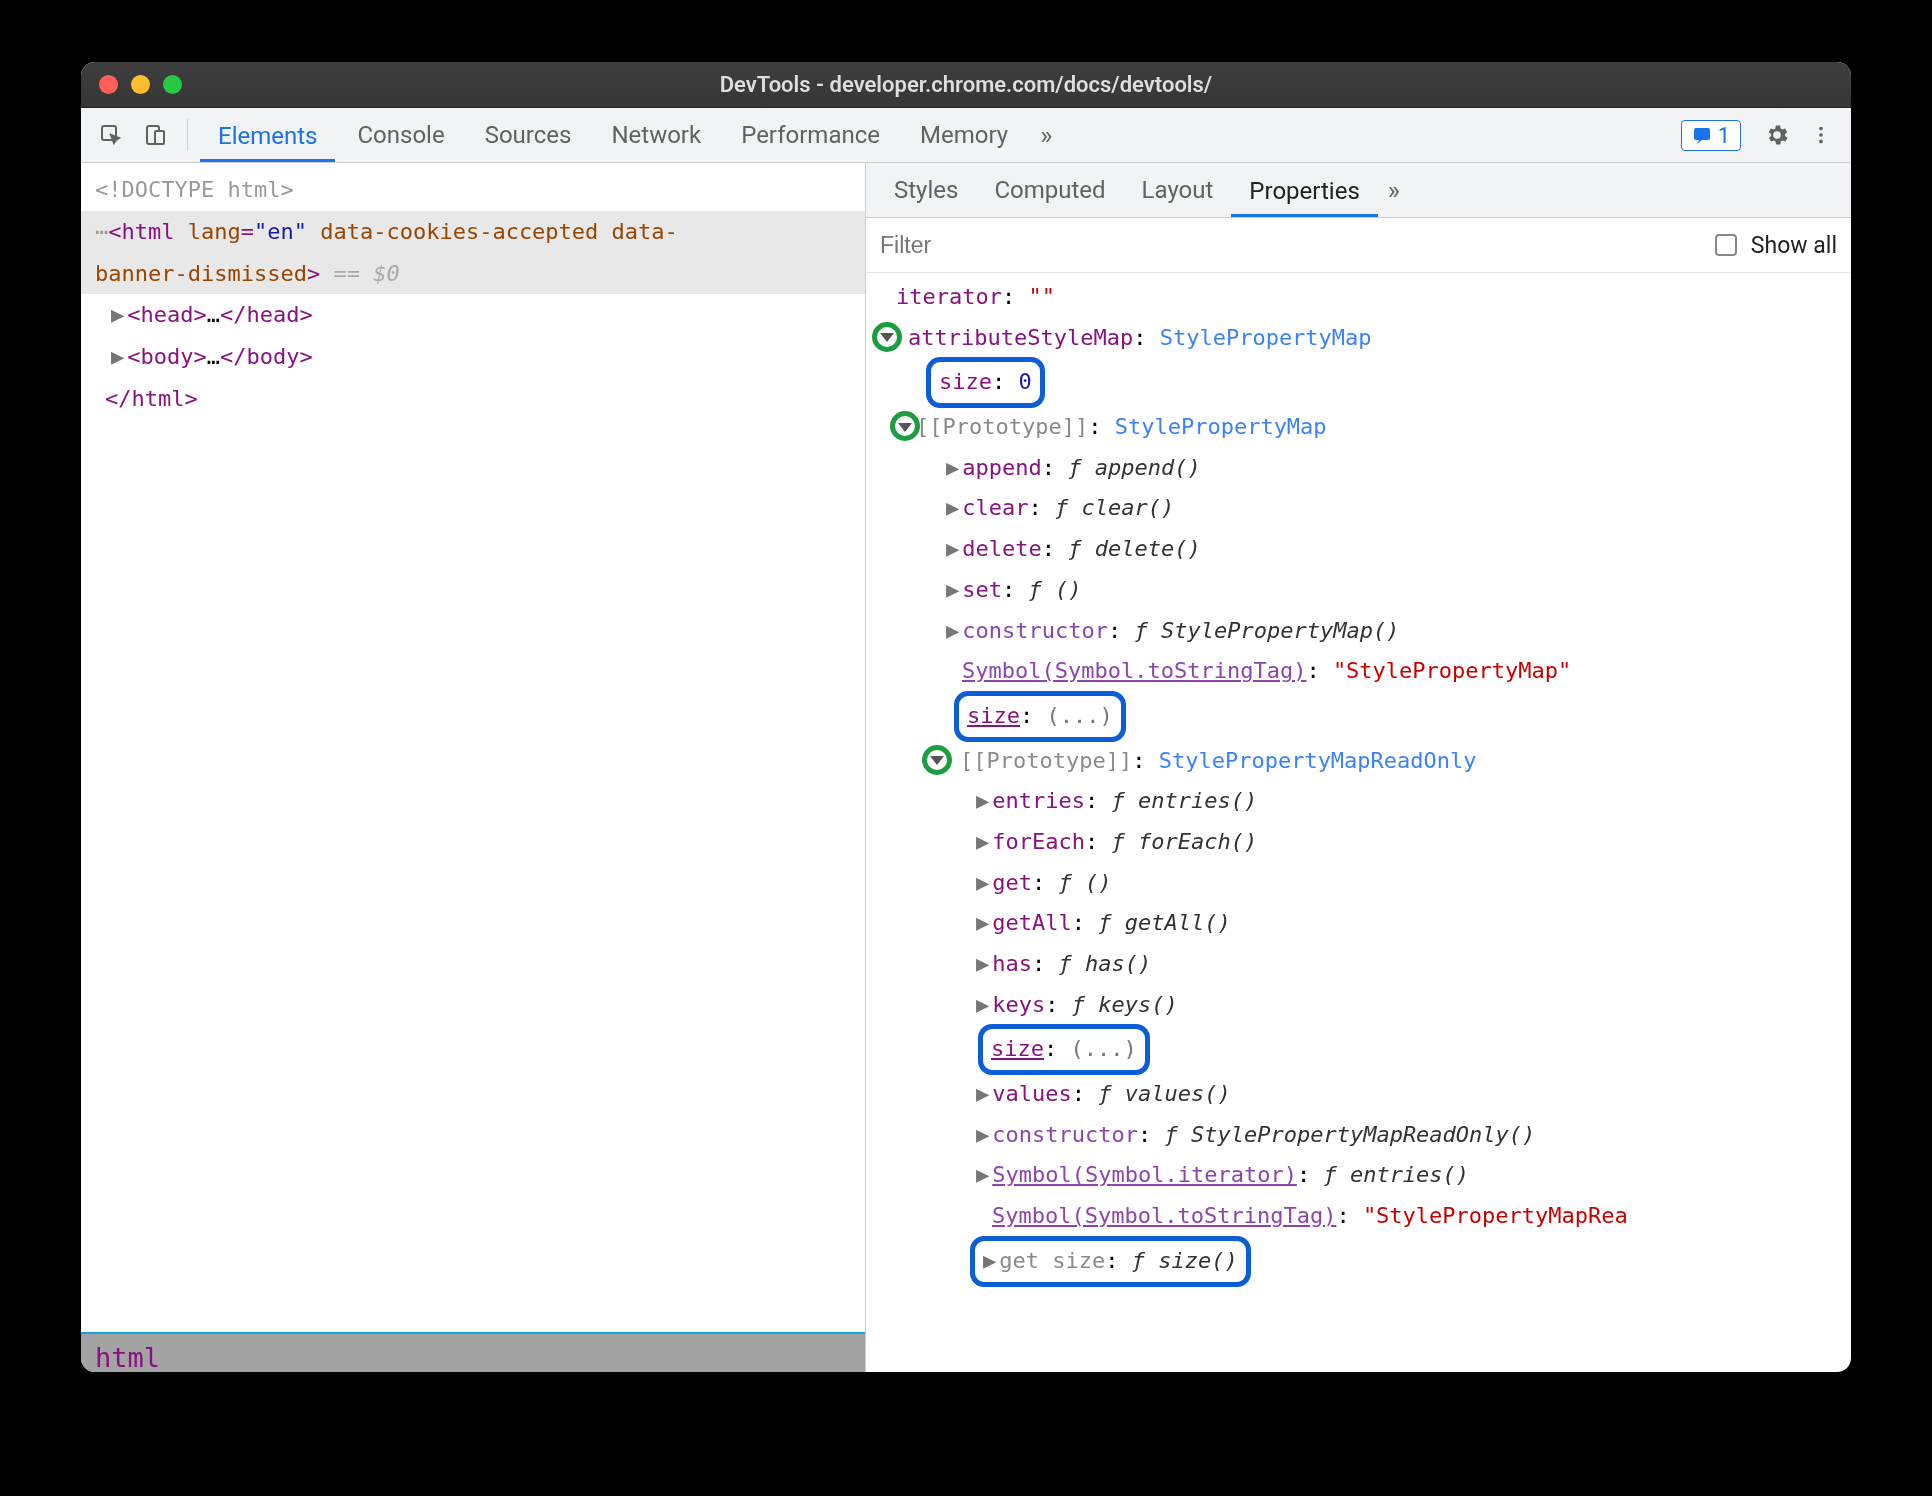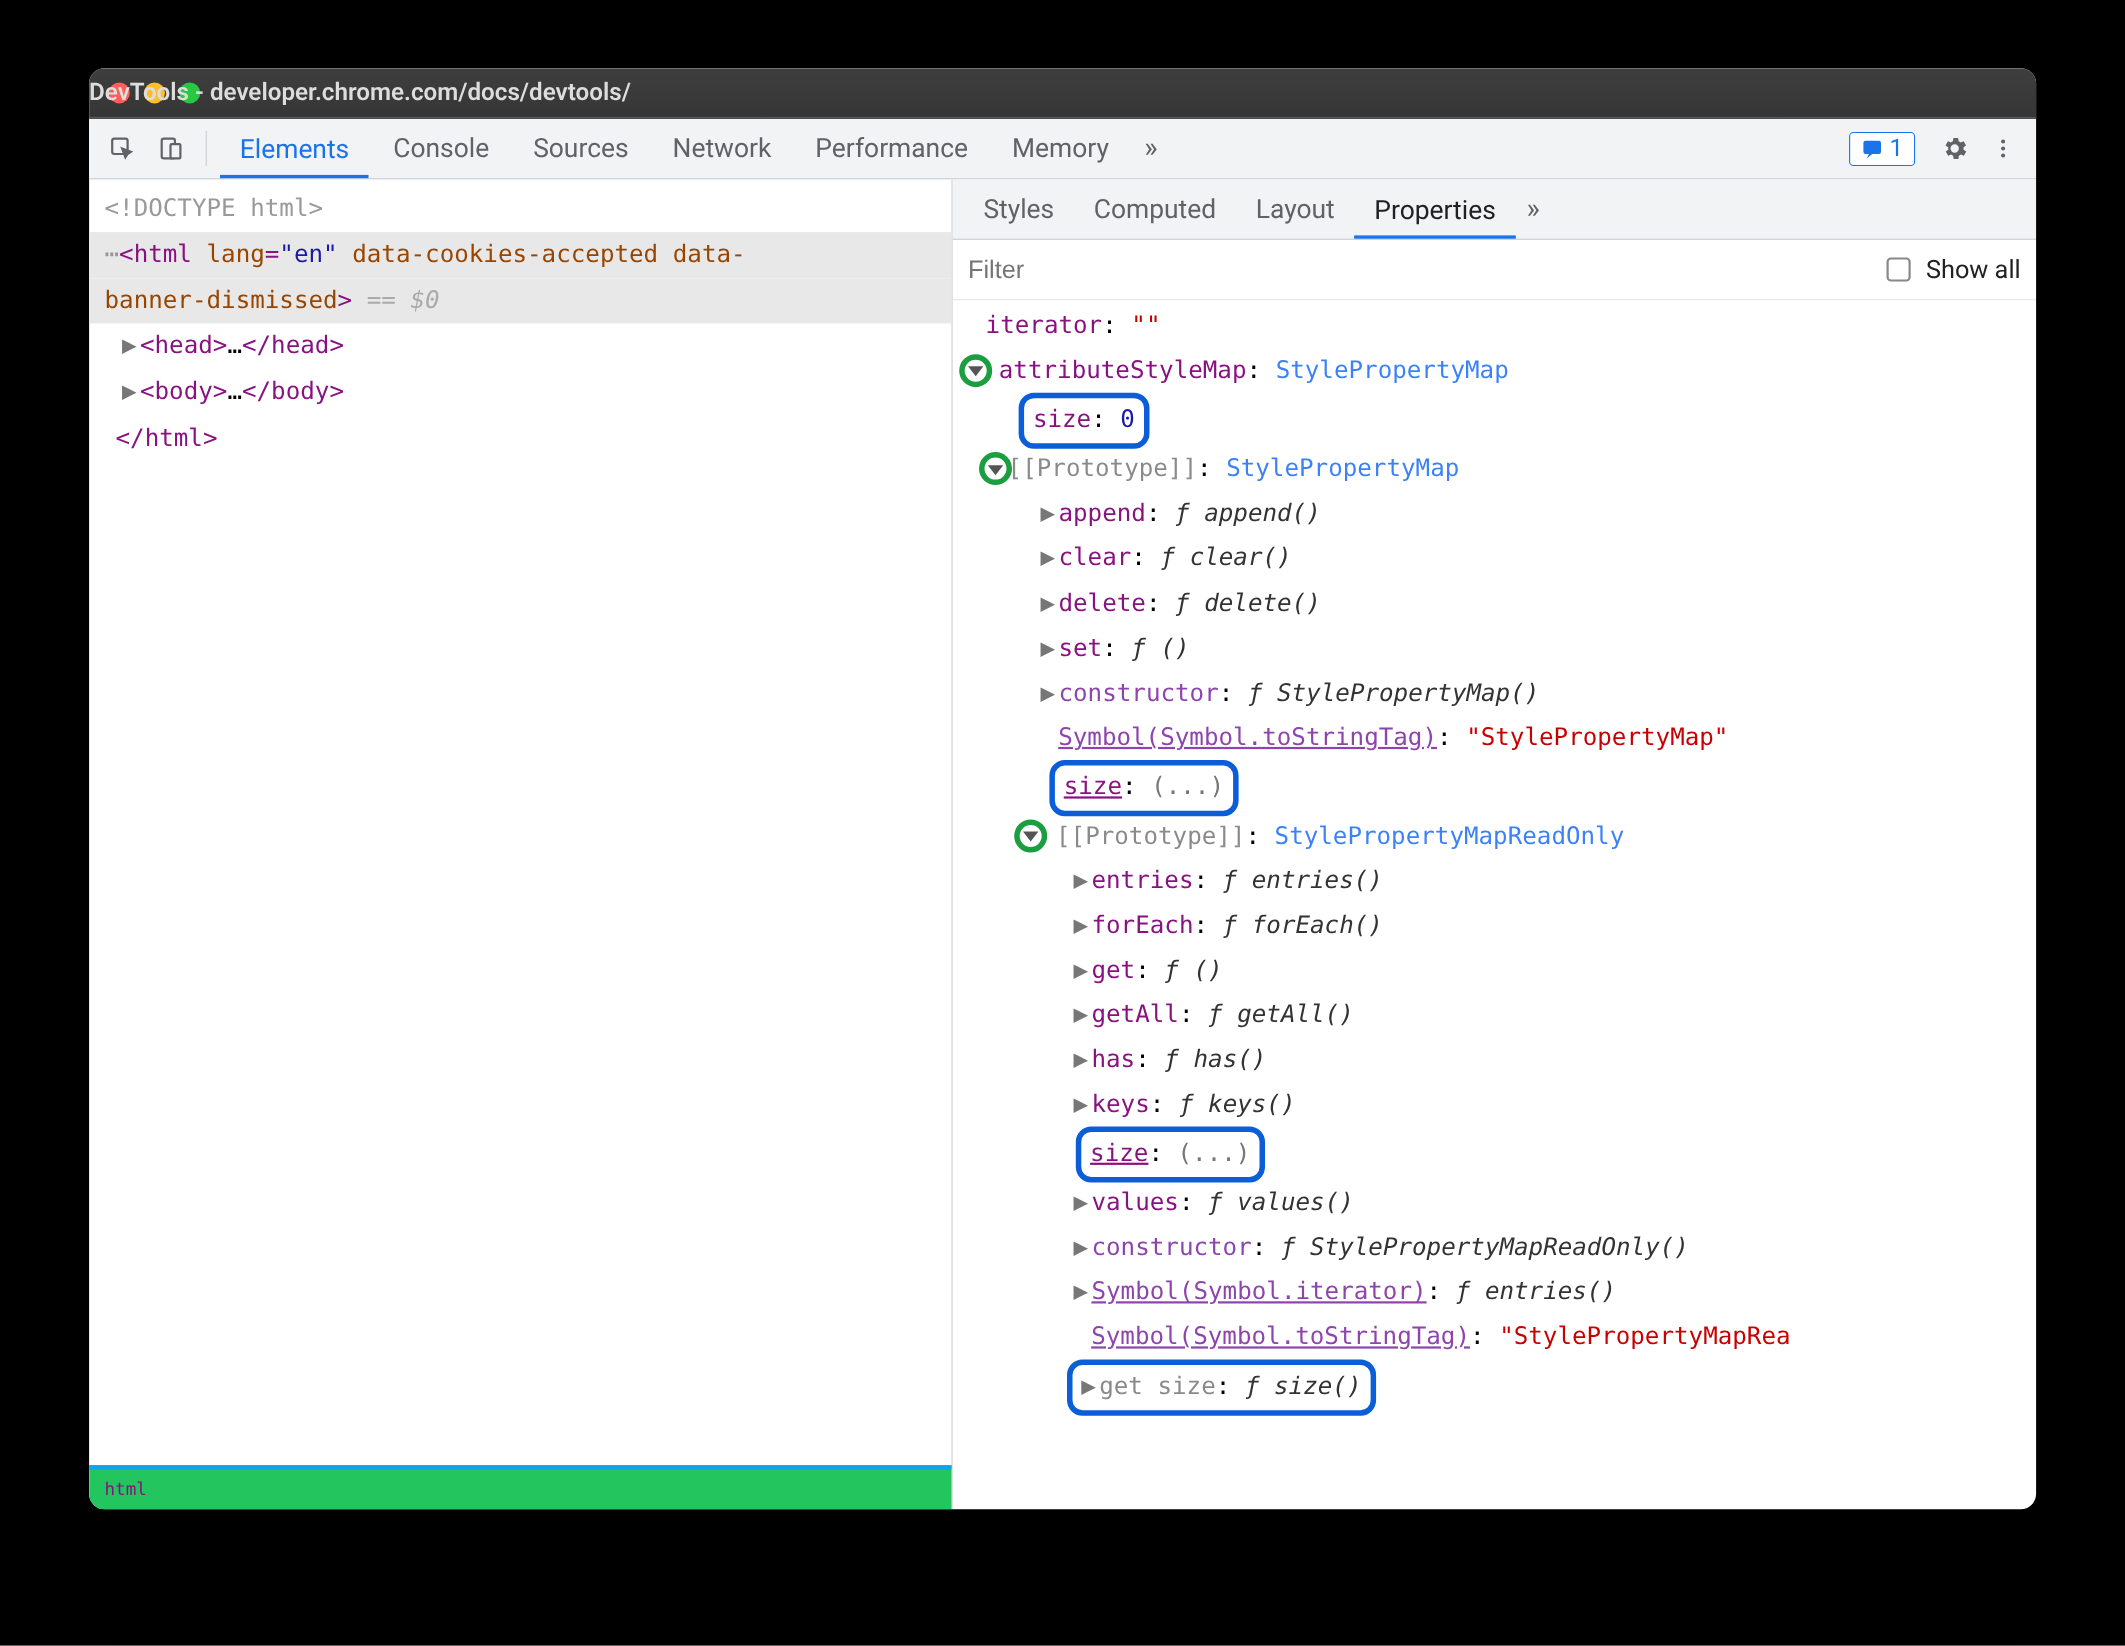--- a/index.html
+++ b/index.html
@@ -26,21 +26,21 @@
   position: relative;
   border-bottom: 1px solid #222;
 }
 .traffic { display: flex; gap: 13px; }
 .dot { width: 19px; height: 19px; border-radius: 50%; }
 .dot.red { background: #ff5f57; }
 .dot.yellow { background: #febc2e; }
 .dot.green { background: #28c840; }
 .title {
   position: absolute; left: 0; right: 0;
-  color: #ddd;
+  text-align: center; color: #ddd;
   font-size: 22px; font-weight: 600;
   pointer-events: none;
 }
 .toolbar {
   height: 55px; background: #f1f3f4;
   border-bottom: 1px solid #cacdd1;
   display: flex; align-items: center;
   padding: 0 10px; gap: 4px;
   font-size: 24px; color: #5f6368;
 }
@@ -66,23 +66,23 @@
 }
 .dom-line { padding: 0 14px; white-space: nowrap; }
 .dom-line.sel { background: #e8e8e8; }
 .doctype { color: #999; }
 .tag { color: #881280; }
 .attrname { color: #994500; }
 .attrval { color: #1a1aa6; }
 .eq0 { color: #aaa; font-style: italic; }
 .disclosure { color: #777; margin-right: 3px; }
 .breadcrumb {
-  height: 40px; border-top: 4px solid #0ea5e9;
-  background: #22c55e; font-family: Menlo, monospace;
-  font-size: 16px; color: #881280;
+  height: 40px; border-top: 2px solid #0ea5e9;
+  background: #a3a3a3; font-family: Menlo, monospace;
+  font-size: 27px; color: #881280;
   padding: 8px 14px;
 }
 .right { flex: 1; display: flex; flex-direction: column; overflow: hidden; }
 .sub-tabs {
   height: 55px; border-bottom: 1px solid #cacdd1;
   display: flex; align-items: center; padding: 0 10px;
   background: #f1f3f4; font-size: 24px; color: #5f6368;
 }
 .sub-tabs .tabbtn.active { color: #202124; border-bottom: 3px solid #1a73e8; }
 .filter-bar {

